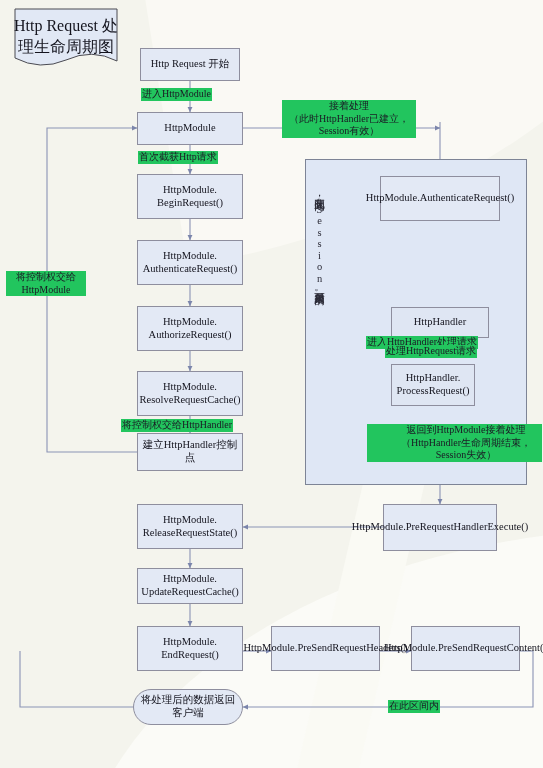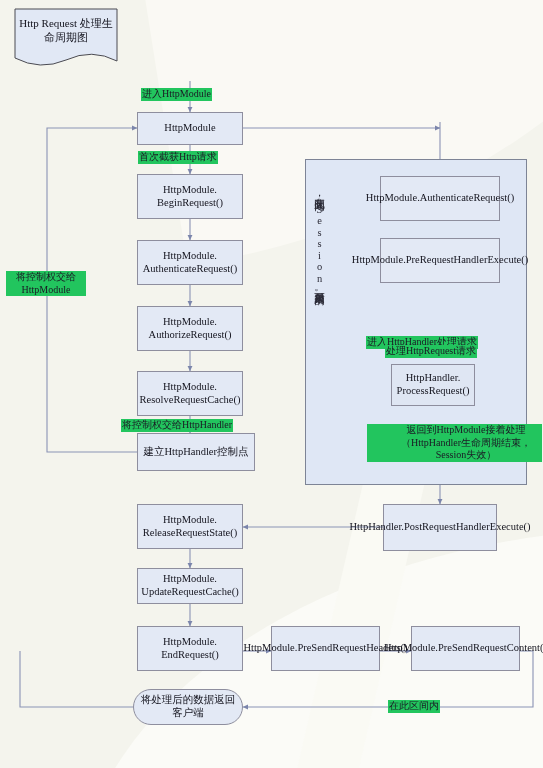--- a/index.html
+++ b/index.html
@@ -106,21 +106,21 @@
   }
   #title-callout svg {
     position: absolute;
     left: 0; top: 0;
   }
   #title-callout .tx {
     position: absolute;
     left: 0; top: 8px;
     width: 104px;
     text-align: center;
-    font-size: 11px;
+    font-size: 16px;
     line-height: 1.3;
     color: #14141e;
   }
 
   
   .elabel {
     position: absolute;
     font-size: 10px;
     line-height: 1.25;
     color: #1a1a24;
@@ -197,62 +197,64 @@
     </g>
   </svg>
 
   <div id="title-callout">
     <svg width="104" height="62" viewBox="0 0 104 62">
       <path d="M1,1 L103,1 L103,53 Q78,40 52,52 Q26,63 1,50 Z" fill="#e1e8f5" stroke="#4a4a52" stroke-width="1"></path>
     </svg>
     <div class="tx">Http Request 处理生命周期图</div>
   </div>
 
+  <div class="node" style="left:140px; top:48px; width:100px; height:33px;">Http Request 开始</div>
 
   <div class="node" style="left:137px; top:112px; width:106px; height:33px;">HttpModule</div>
 
   <div class="node" style="left:137px; top:174px; width:106px; height:45px;">HttpModule.<br>BeginRequest()</div>
 
   <div class="node" style="left:137px; top:240px; width:106px; height:45px;">HttpModule.<br>AuthenticateRequest()</div>
 
   <div class="node" style="left:137px; top:306px; width:106px; height:45px;">HttpModule.<br>AuthorizeRequest()</div>
 
   <div class="node" style="left:137px; top:371px; width:106px; height:45px;">HttpModule.<br>ResolveRequestCache()</div>
 
-  <div class="node" style="left:137px; top:433px; width:118px; height:38px;">建立HttpHandler控制点</div>
+  <div class="node" style="left:137px; top:433px; width:106px; height:38px;">建立HttpHandler控制点</div>
 
   <div class="node" style="left:137px; top:504px; width:106px; height:45px;">HttpModule.<br>ReleaseRequestState()</div>
 
   <div class="node" style="left:137px; top:568px; width:106px; height:36px;">HttpModule.<br>UpdateRequestCache()</div>
 
   <div class="node" style="left:137px; top:626px; width:106px; height:45px;">HttpModule.<br>EndRequest()</div>
 
   <div class="node terminator" style="left:133px; top:689px; width:110px; height:36px;">将处理后的数据返回客户端</div>
 
   <div class="node" style="left:380px; top:176px; width:120px; height:45px;">HttpModule.AuthenticateRequest()</div>
 
-  <div class="node" style="left:380px; top:238px; width:120px; height:45px;">HttpModule.PreRequestHandlerExecute()</div>
-
+
+  <div class="node handler" style="left:391px; top:307px; width:98px; height:31px;">HttpHandler</div>
 
   <div class="node handler" style="left:391px; top:364px; width:84px; height:42px;">HttpHandler.<br>ProcessRequest()</div>
 
-  <div class="node" style="left:383px; top:504px; width:114px; height:47px;">HttpHandler.PostRequestHandlerExecute()</div>
+  <div class="node" style="left:383px; top:504px; width:114px; height:47px;">HttpModule.PreRequestHandlerExecute()</div>
 
   <div class="node" style="left:271px; top:626px; width:109px; height:45px;">HttpModule.PreSendRequestHeaders()</div>
 
   <div class="node" style="left:411px; top:626px; width:109px; height:45px;">HttpModule.PreSendRequestContent()</div>
 
   <div class="elabel" style="left:141px; top:88px;">进入HttpModule</div>
 
   <div class="elabel" style="left:138px; top:151px;">首次截获Http请求</div>
 
   <div class="elabel" style="left:121px; top:419px;">将控制权交给HttpHandler</div>
 
   <div class="elabel multiline" style="left:6px; top:271px; width:78px;">将控制权交给<br>HttpModule</div>
 
+  <div class="elabel multiline" style="left:282px; top:100px; width:132px;">接着处理<br>（此时HttpHandler已建立，<br>Session有效）</div>
 
   <div class="elabel" style="left:366px; top:288px;margin-top:48px;">进入HttpHandler处理请求</div>
 
   <div class="elabel" style="left:385px; top:345px;">处理HttpRequest请求</div>
 
   <div class="elabel multiline" style="left:367px; top:424px; width:150px;padding-left:24px;">返回到HttpModule接着处理<br>（HttpHandler生命周期结束，<br>Session失效）</div>
 
   <div class="elabel" style="left:388px; top:700px;">在此区间内</div>
 
 </div>

